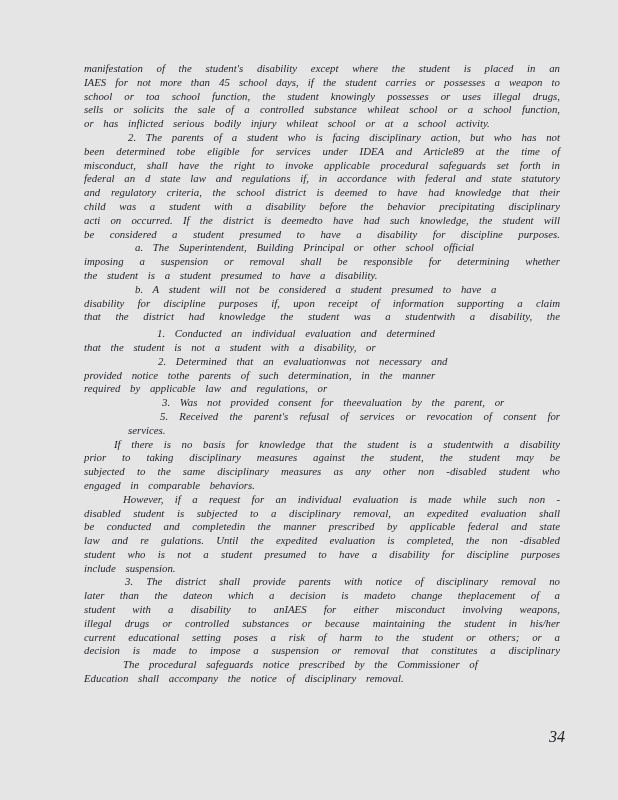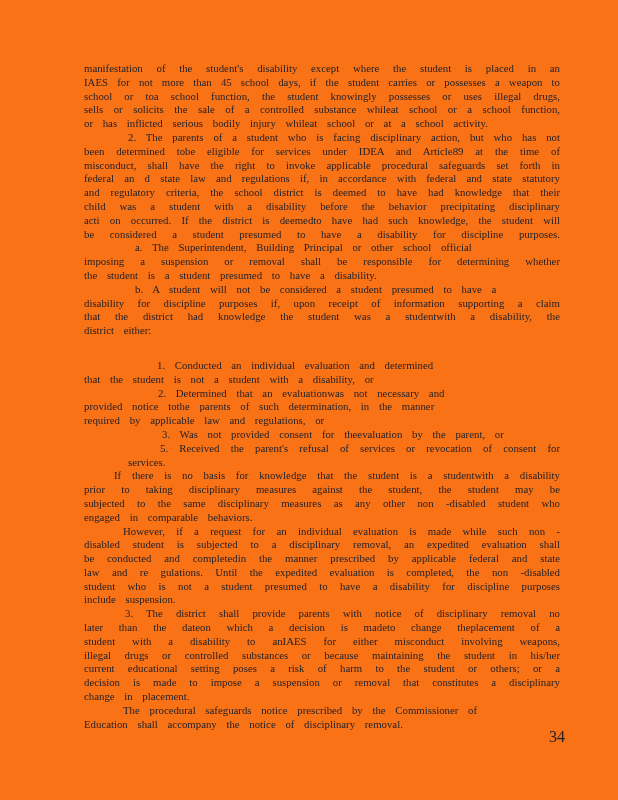--- a/index.html
+++ b/index.html
@@ -7,21 +7,22 @@
     width: 618px;
     height: 800px;
     background: #ffffff;
     position: relative;
     overflow: hidden;
     font-family: "Liberation Serif", serif;
   }
   .page {
     position: absolute;
     inset: 0;
-    background: #f97316;
+    background: #e5e5e5;
+    font-style: italic;
   }
   .doc {
     position: absolute;
     left: 84px;
     top: 62px;
     width: 476px;
     color: #1f1f28;
   }
   .line {
     font-size: 10.8px;
@@ -31,21 +32,21 @@
   .line.j {
     text-align: justify;
     -moz-text-align-last: justify;
     text-align-last: justify;
   }
   .line.s {
     text-align: left;
     word-spacing: 7px;
   }
   .line.gap {
-    margin-top: 21px;
+    margin-top: 3px;
   }
   .page-number {
     position: absolute;
     left: 549px;
     top: 731px;
     font-size: 16px;
     line-height: 12px;
     color: #1f1f28;
   }
 </style>
@@ -66,21 +67,20 @@
       <div class="line j">and regulatory criteria, the school district is deemed to have had knowledge that their</div>
       <div class="line j">child was a student with a disability before the behavior precipitating disciplinary</div>
       <div class="line j">acti on occurred. If the district is deemedto have had such knowledge, the student will</div>
       <div class="line j">be considered a student presumed to have a disability for discipline purposes.</div>
       <div class="line s" style="padding-left: 51px;">a. The Superintendent, Building Principal or other school official</div>
       <div class="line j">imposing a suspension or removal shall be responsible for determining whether</div>
       <div class="line s">the student is a student presumed to have a disability.</div>
       <div class="line s" style="padding-left: 51px;">b. A student will not be considered a student presumed to have a</div>
       <div class="line j">disability for discipline purposes if, upon receipt of information supporting a claim</div>
       <div class="line j">that the district had knowledge the student was a studentwith a disability, the</div>
-      <div class="line s">district either:</div>
       <div class="line s gap" style="padding-left: 73px;">1. Conducted an individual evaluation and determined</div>
       <div class="line s">that the student is not a student with a disability, or</div>
       <div class="line s" style="padding-left: 74px;">2. Determined that an evaluationwas not necessary and</div>
       <div class="line s">provided notice tothe parents of such determination, in the manner</div>
       <div class="line s">required by applicable law and regulations, or</div>
       <div class="line s" style="padding-left: 78px;">3. Was not provided consent for theevaluation by the parent, or</div>
       <div class="line j" style="padding-left: 76px;">5. Received the parent's refusal of services or revocation of consent for</div>
       <div class="line s" style="padding-left: 44px;">services.</div>
       <div class="line j" style="padding-left: 30px;">If there is no basis for knowledge that the student is a studentwith a disability</div>
       <div class="line j">prior to taking disciplinary measures against the student, the student may be</div>
@@ -91,18 +91,17 @@
       <div class="line j">be conducted and completedin the manner prescribed by applicable federal and state</div>
       <div class="line j">law and re gulations. Until the expedited evaluation is completed, the non -disabled</div>
       <div class="line j">student who is not a student presumed to have a disability for discipline purposes</div>
       <div class="line s">include suspension.</div>
       <div class="line j" style="padding-left: 41px;">3. The district shall provide parents with notice of disciplinary removal no</div>
       <div class="line j">later than the dateon which a decision is madeto change theplacement of a</div>
       <div class="line j">student with a disability to anIAES for either misconduct involving weapons,</div>
       <div class="line j">illegal drugs or controlled substances or because maintaining the student in his/her</div>
       <div class="line j">current educational setting poses a risk of harm to the student or others; or a</div>
       <div class="line j">decision is made to impose a suspension or removal that constitutes a disciplinary</div>
-      <div class="line s">change in placement.</div>
       <div class="line s" style="padding-left: 39px;">The procedural safeguards notice prescribed by the Commissioner of</div>
       <div class="line s">Education shall accompany the notice of disciplinary removal.</div>
     </div>
   <div class="page-number">34</div>
 </div>
 
 </body></html>

